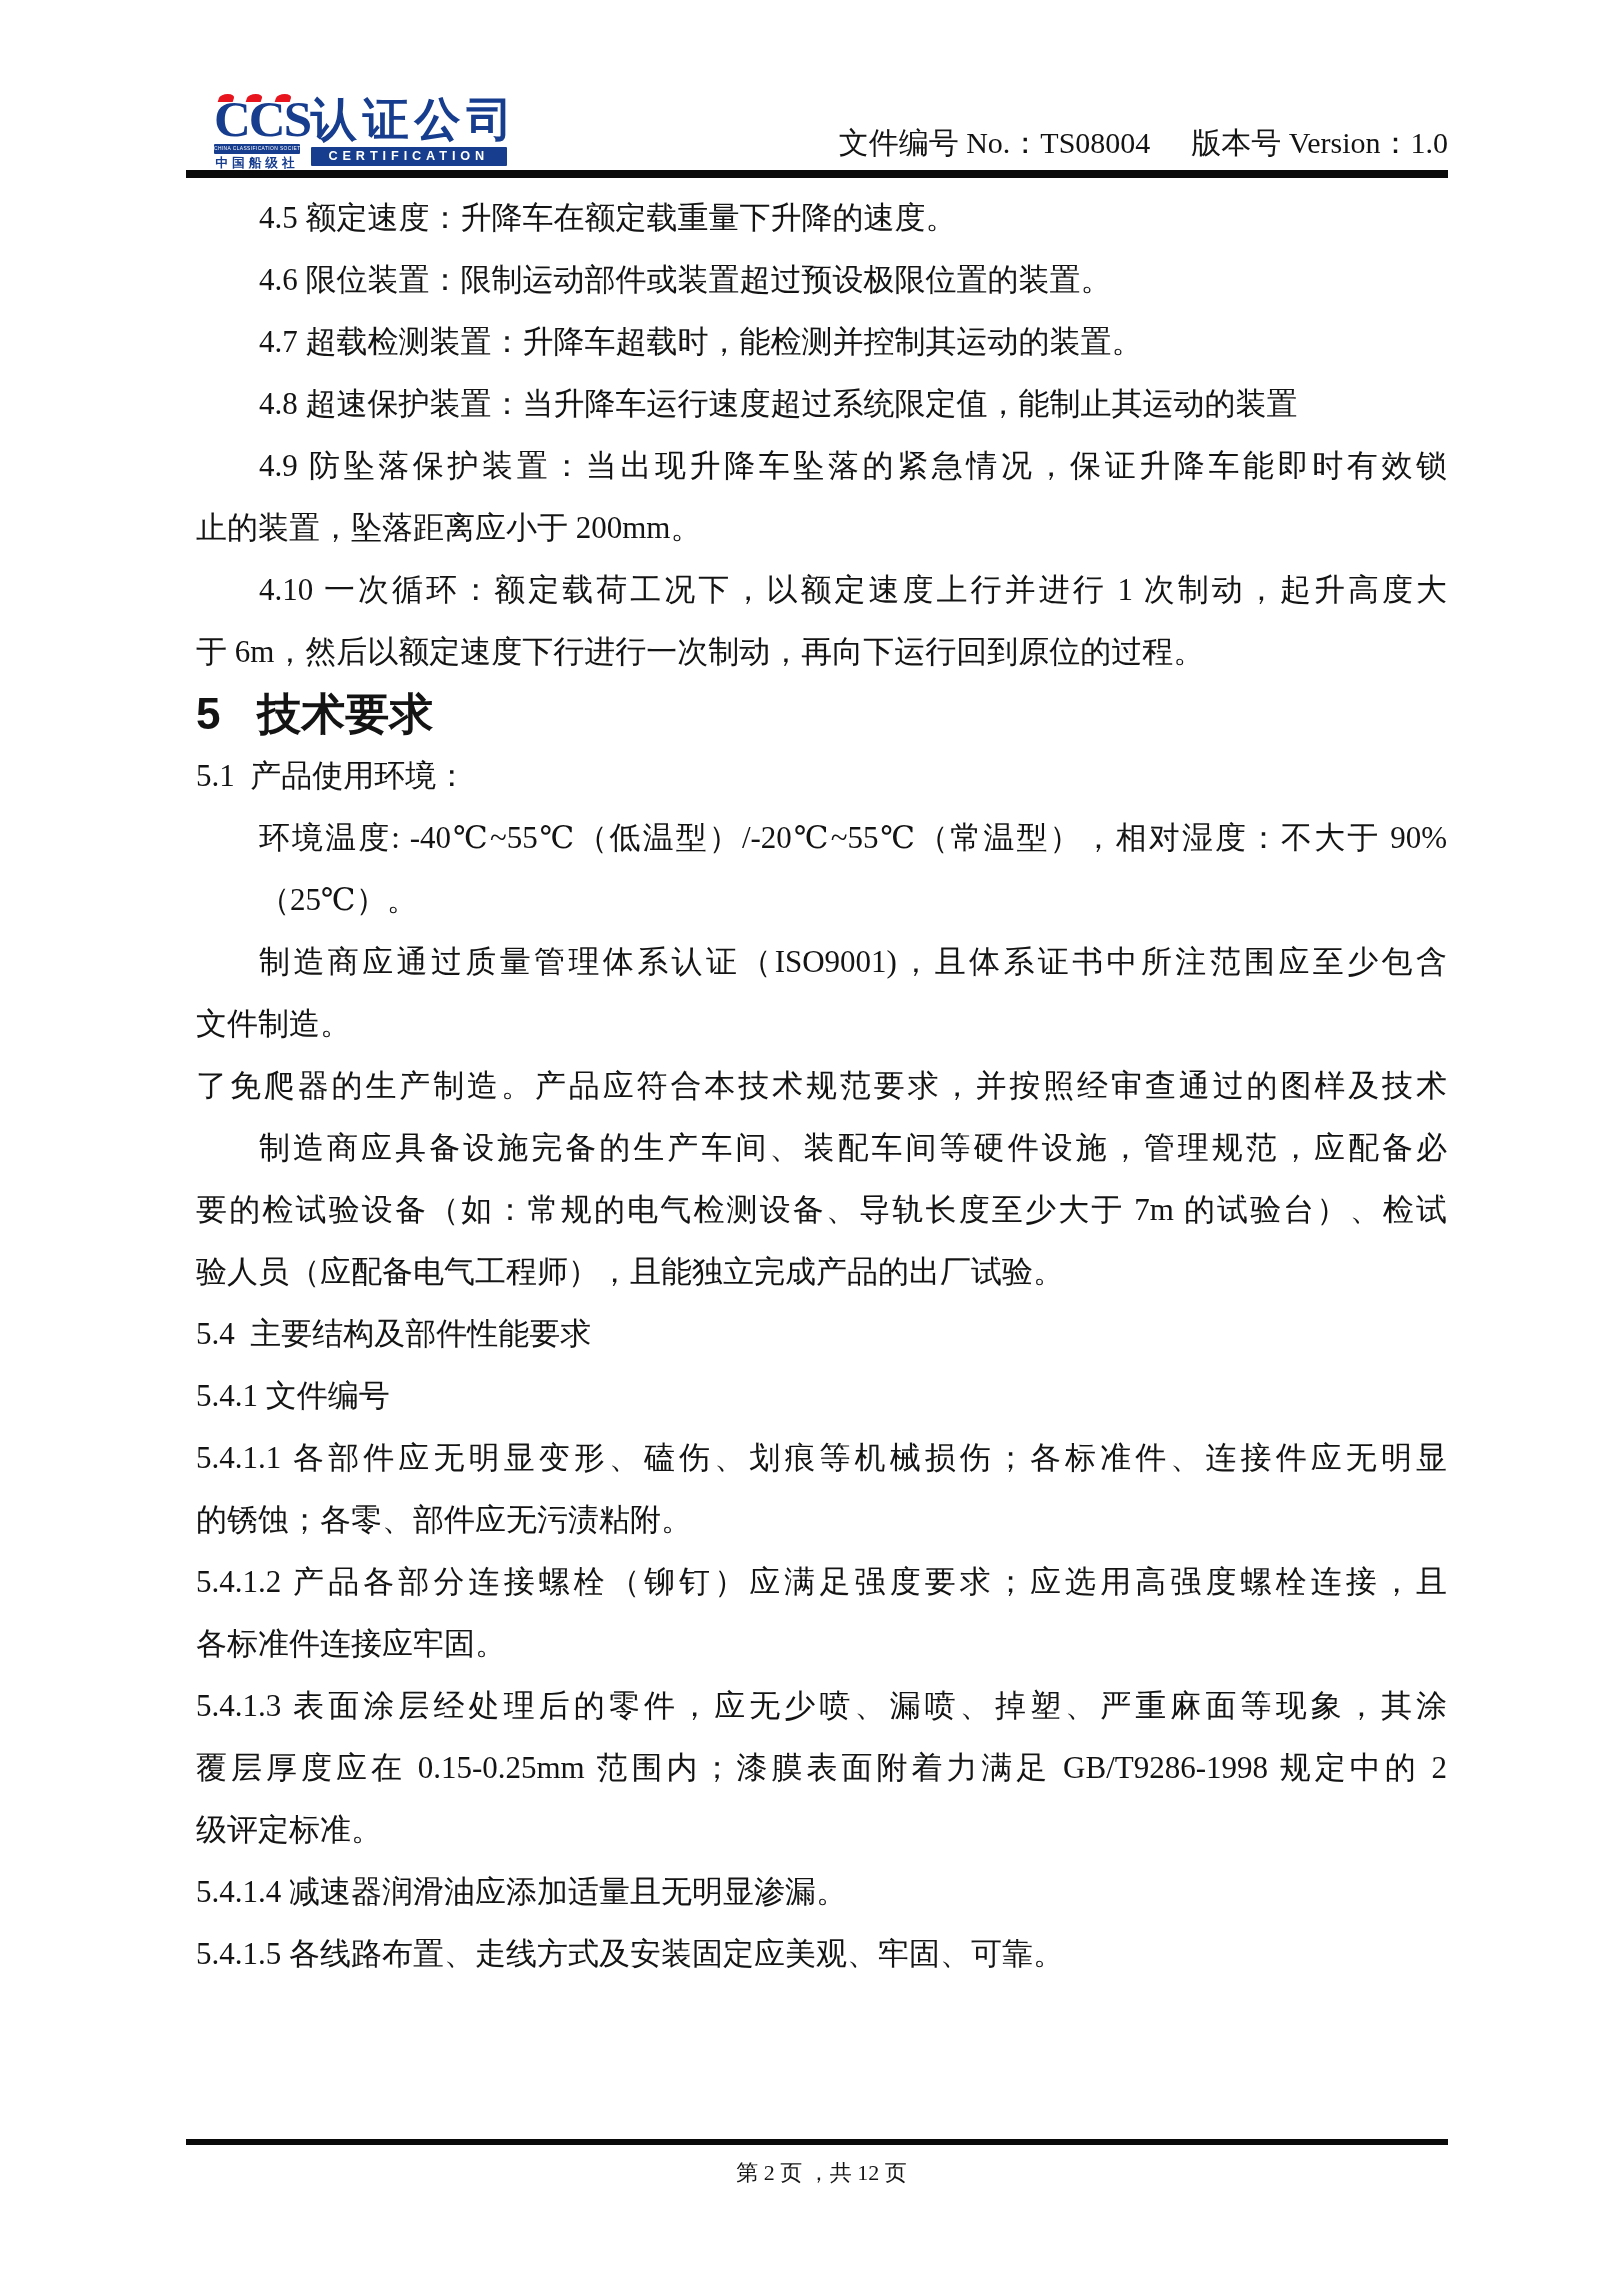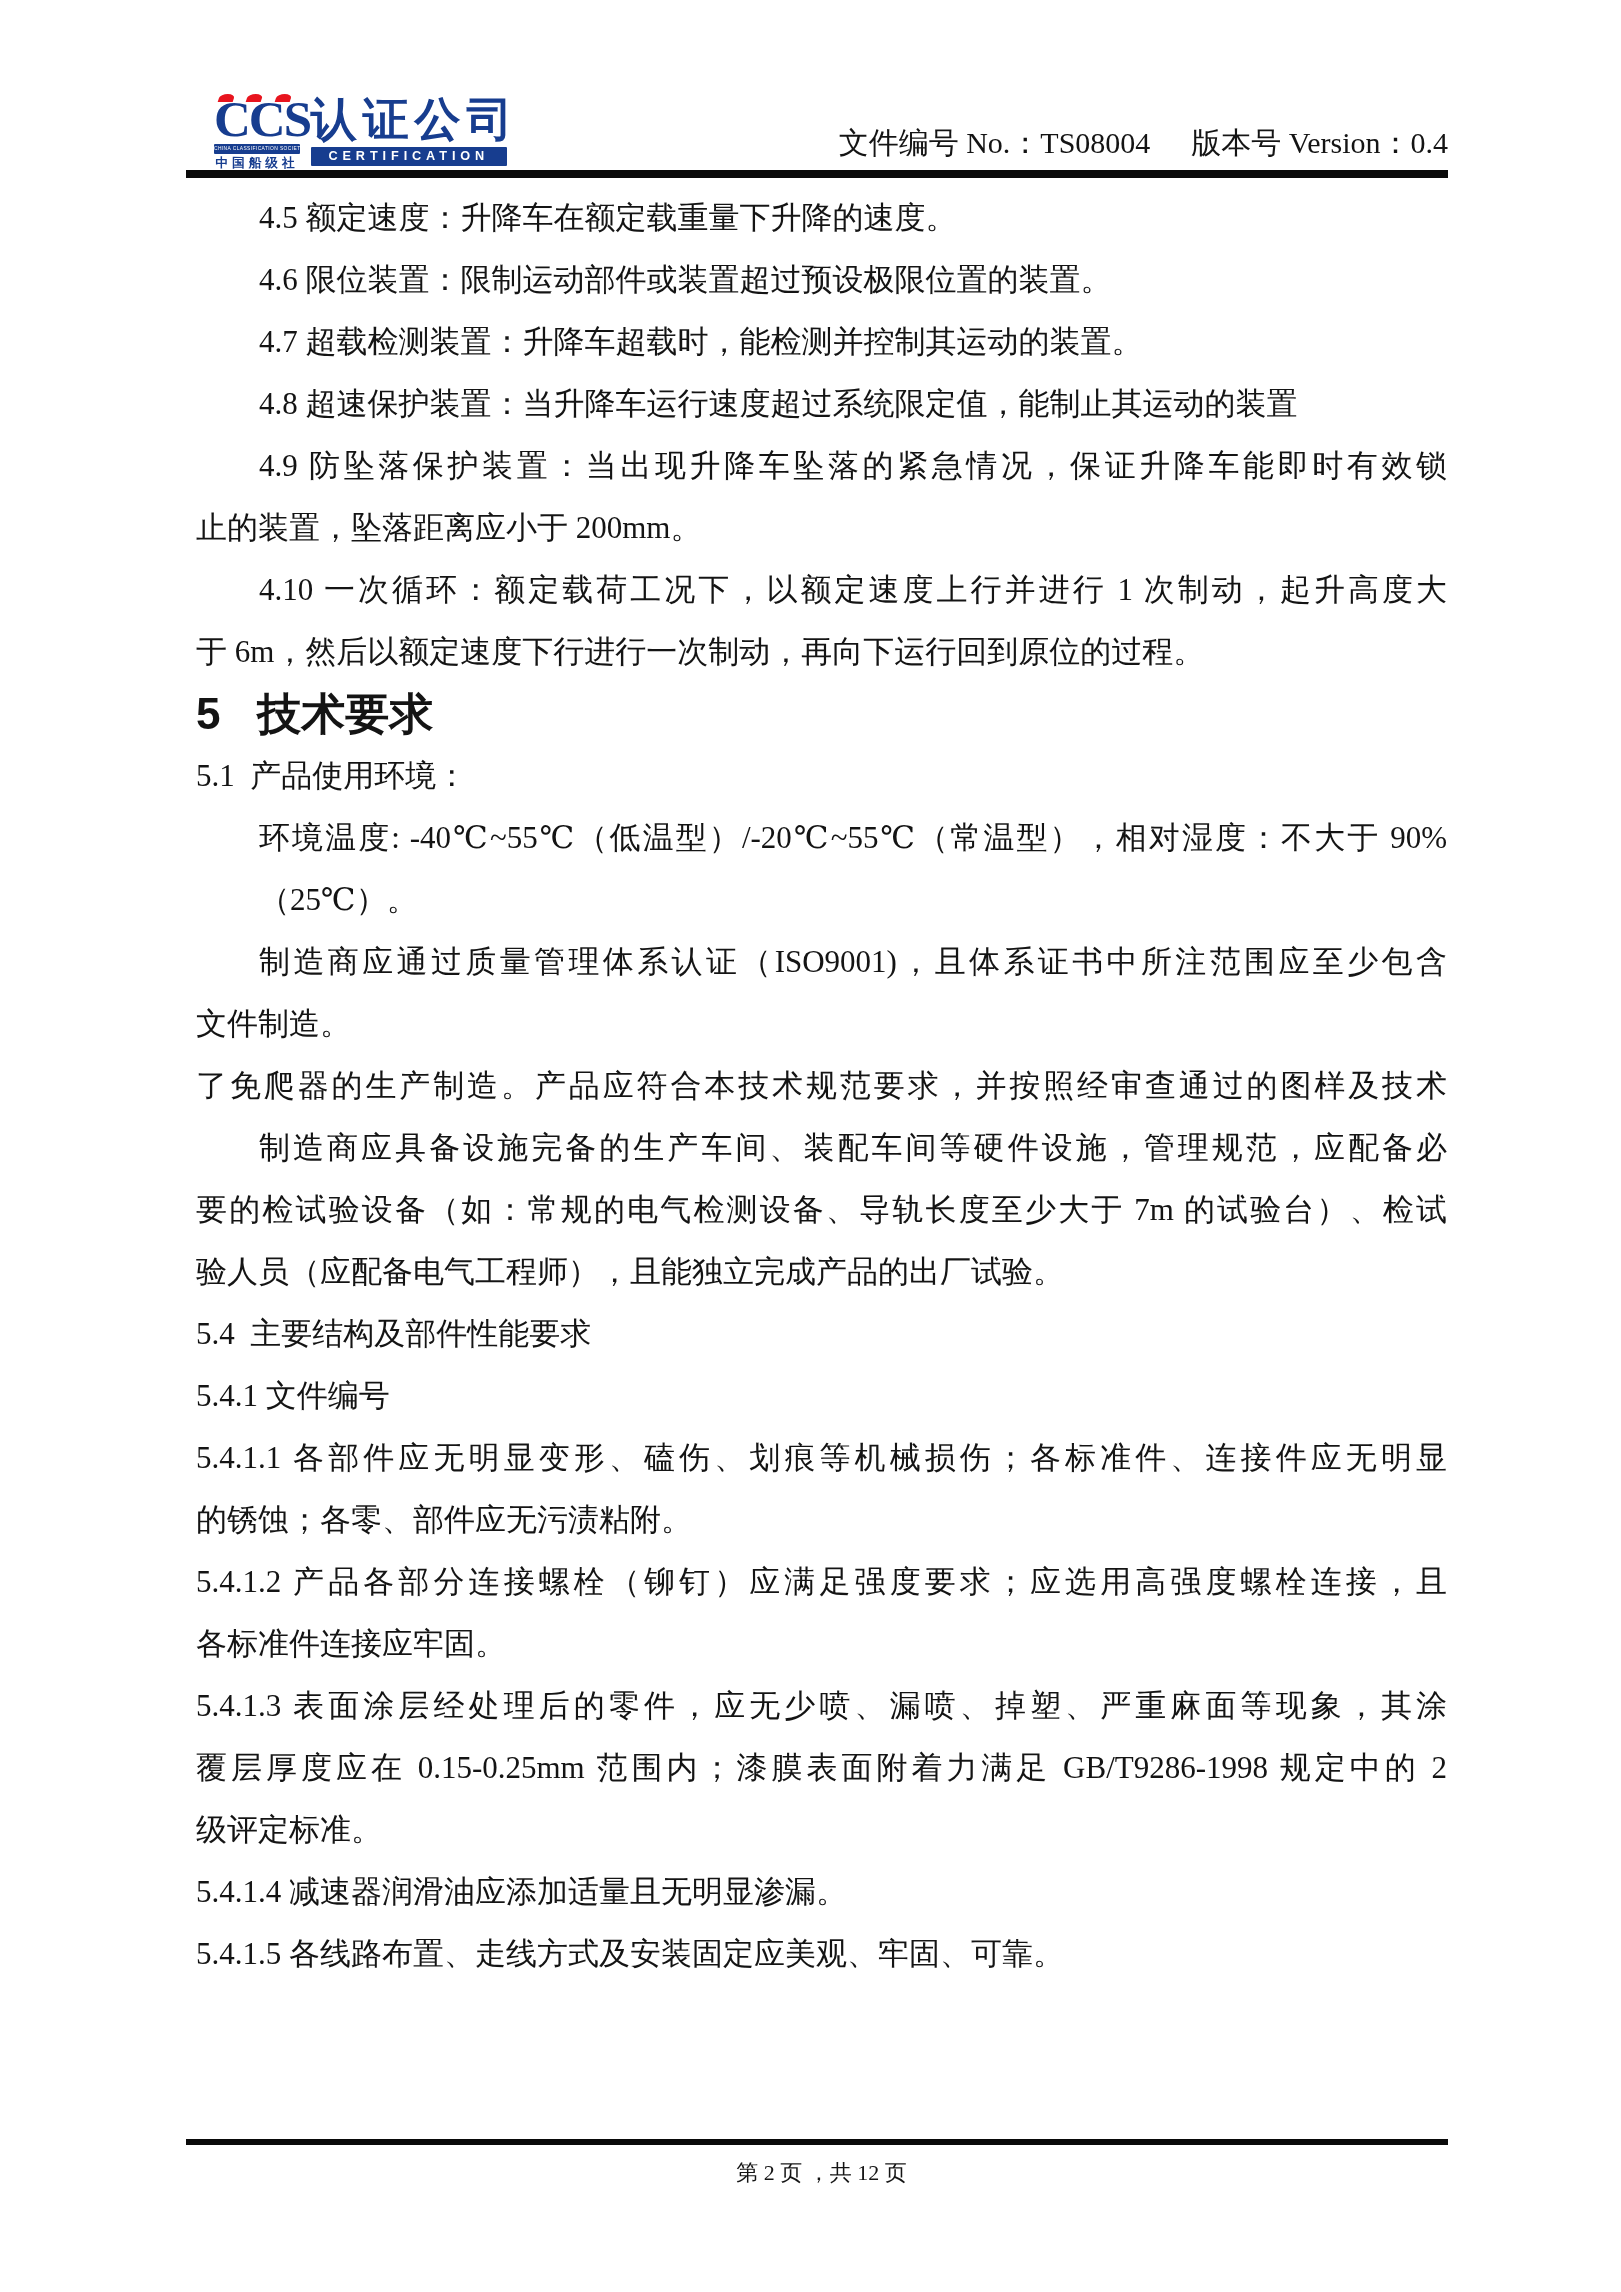--- a/index.html
+++ b/index.html
@@ -95,21 +95,21 @@
       <div class="ccs-word">CCS</div>
       <div class="ccs-bar">CHINA CLASSIFICATION SOCIETY</div>
       <div class="ccs-cn">中国船级社</div>
     </div>
     <div class="logo-right">
       <div class="company-word">认证公司</div>
       <div class="cert-bar">CERTIFICATION</div>
     </div>
   </div>
 
-  <div class="header-meta"><span>文件编号 No.：TS08004</span><span class="gap"></span><span>版本号 Version：0.4</span></div>
+  <div class="header-meta"><span>文件编号 No.：TS08004</span><span class="gap"></span><span>版本号 Version：1.0</span></div>
 
   <div class="rule rule-top"></div>
 
   <div class="content">
       <div class="line ind">4.5 额定速度：升降车在额定载重量下升降的速度。</div>
       <div class="line ind">4.6 限位装置：限制运动部件或装置超过预设极限位置的装置。</div>
       <div class="line ind">4.7 超载检测装置：升降车超载时，能检测并控制其运动的装置。</div>
       <div class="line ind">4.8 超速保护装置：当升降车运行速度超过系统限定值，能制止其运动的装置</div>
       <div class="line ind just">4.9 防坠落保护装置：当出现升降车坠落的紧急情况，保证升降车能即时有效锁</div>
       <div class="line">止的装置，坠落距离应小于 200mm。</div>

